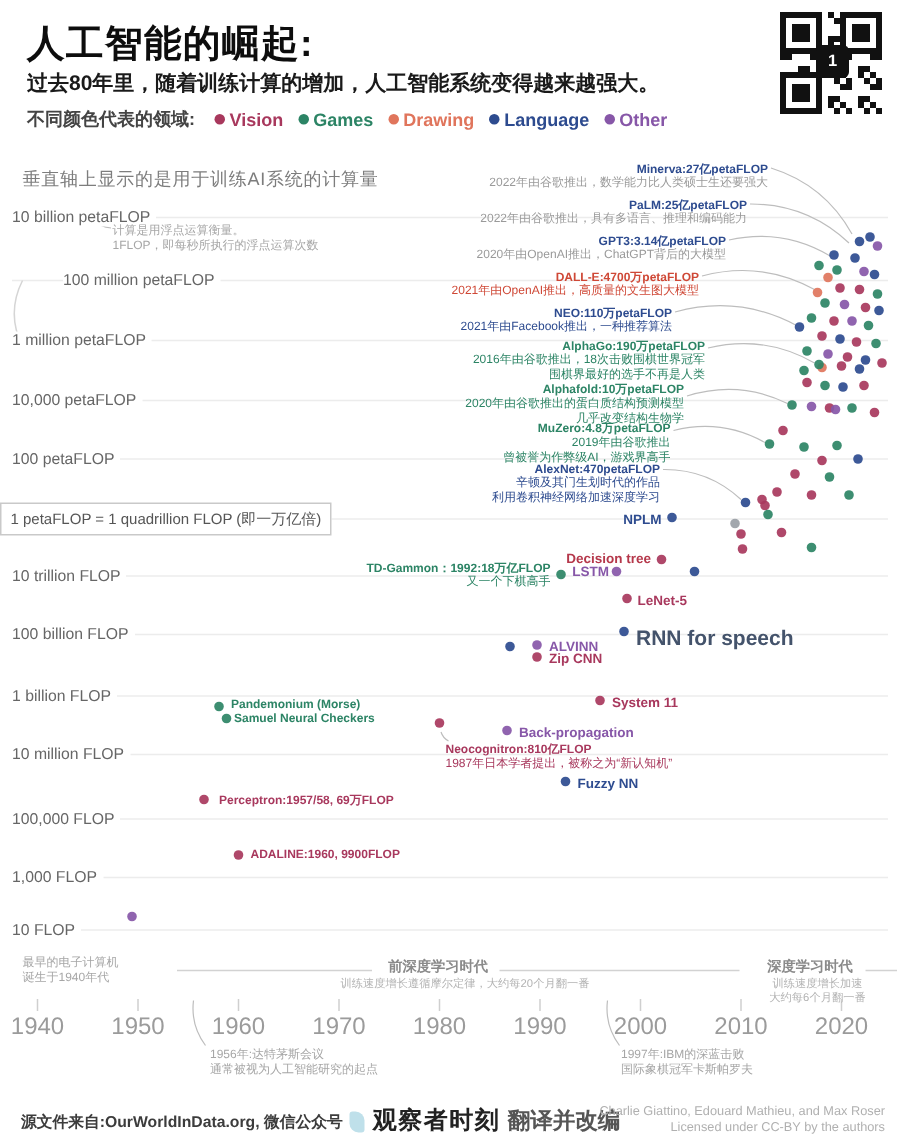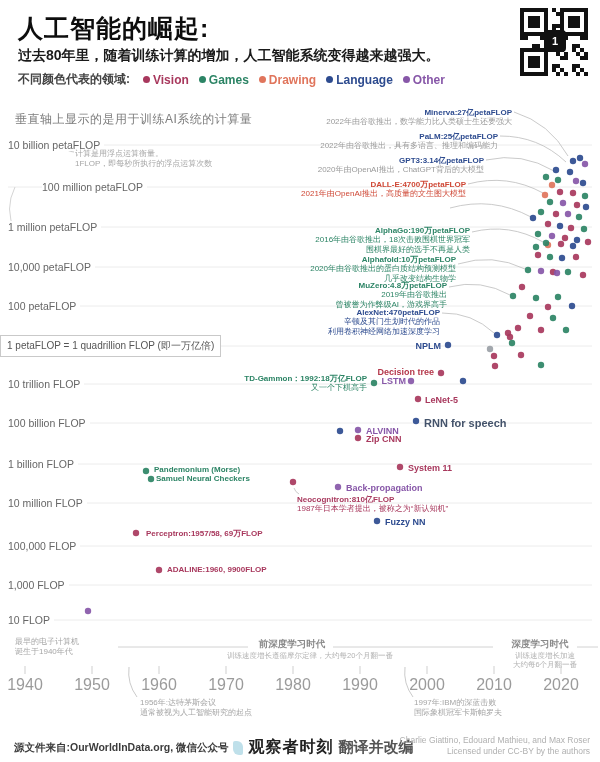--- a/index.html
+++ b/index.html
@@ -536,20 +536,24 @@
       <div style="color: rgb(154, 154, 154);">2022年由谷歌推出，具有多语言、推理和编码能力</div>
     </div>
     <div class="abs ann" style="top: 156px; right: 116px; text-align: right;">
       <div style="color: rgb(45, 75, 143); font-weight: bold;">GPT3:3.14亿petaFLOP</div>
       <div style="color: rgb(154, 154, 154);">2020年由OpenAI推出，ChatGPT背后的大模型</div>
     </div>
     <div class="abs ann" style="top: 180px; right: 134px; text-align: right;">
       <div style="color: rgb(207, 72, 54); font-weight: bold;">DALL-E:4700万petaFLOP</div>
       <div style="color: rgb(207, 72, 54);">2021年由OpenAI推出，高质量的文生图大模型</div>
     </div>
+    <div class="abs ann" style="top: 204px; right: 152px; text-align: right;">
+      <div style="color: rgb(45, 75, 143); font-weight: bold;">NEO:110万petaFLOP</div>
+      <div style="color: rgb(45, 75, 143);">2021年由Facebook推出，一种推荐算法</div>
+    </div>
     <div class="abs ann" style="top: 226px; right: 130px; text-align: right;">
       <div style="color: rgb(44, 132, 101); font-weight: bold;">AlphaGo:190万petaFLOP</div>
       <div style="color: rgb(44, 132, 101);">2016年由谷歌推出，18次击败围棋世界冠军</div>
       <div style="color: rgb(44, 132, 101);">围棋界最好的选手不再是人类</div>
     </div>
     <div class="abs ann" style="top: 255px; right: 144px; text-align: right;">
       <div style="color: rgb(44, 132, 101); font-weight: bold;">Alphafold:10万petaFLOP</div>
       <div style="color: rgb(44, 132, 101);">2020年由谷歌推出的蛋白质结构预测模型</div>
       <div style="color: rgb(44, 132, 101); text-align: right;">几乎改变结构生物学</div>
     </div>
@@ -572,21 +576,21 @@
     <div class="abs ann" style="top: 376px; right: 194px; text-align: right; font-size: 9px;">
       <div style="color: rgb(135, 87, 168); font-weight: bold;">LSTM</div>
     </div>
     <div class="abs ann" style="top: 374px; right: 233px; text-align: right;">
       <div style="color: rgb(44, 132, 101); font-weight: bold;">TD-Gammon：1992:18万亿FLOP</div>
       <div style="color: rgb(44, 132, 101);">又一个下棋高手</div>
     </div>
     <div class="abs ann" style="top: 395px; left: 425px; font-size: 9px;">
       <div style="color: rgb(168, 56, 93); font-weight: bold;">LeNet-5</div>
     </div>
-    <div class="abs ann" style="top: 417px; left: 424px; font-size: 11px;">
+    <div class="abs ann" style="top: 417px; left: 424px; font-size: 14px;">
       <div style="color: rgb(68, 83, 107); font-weight: bold;">RNN for speech</div>
     </div>
     <div class="abs ann" style="top: 426px; left: 366px; font-size: 9px;">
       <div style="color: rgb(135, 87, 168); font-weight: bold;">ALVINN</div>
     </div>
     <div class="abs ann" style="top: 434px; left: 366px; font-size: 9px;">
       <div style="color: rgb(168, 56, 93); font-weight: bold;">Zip CNN</div>
     </div>
     <div class="abs ann" style="top: 463px; left: 408px; font-size: 9px;">
       <div style="color: rgb(168, 56, 93); font-weight: bold;">System 11</div>

